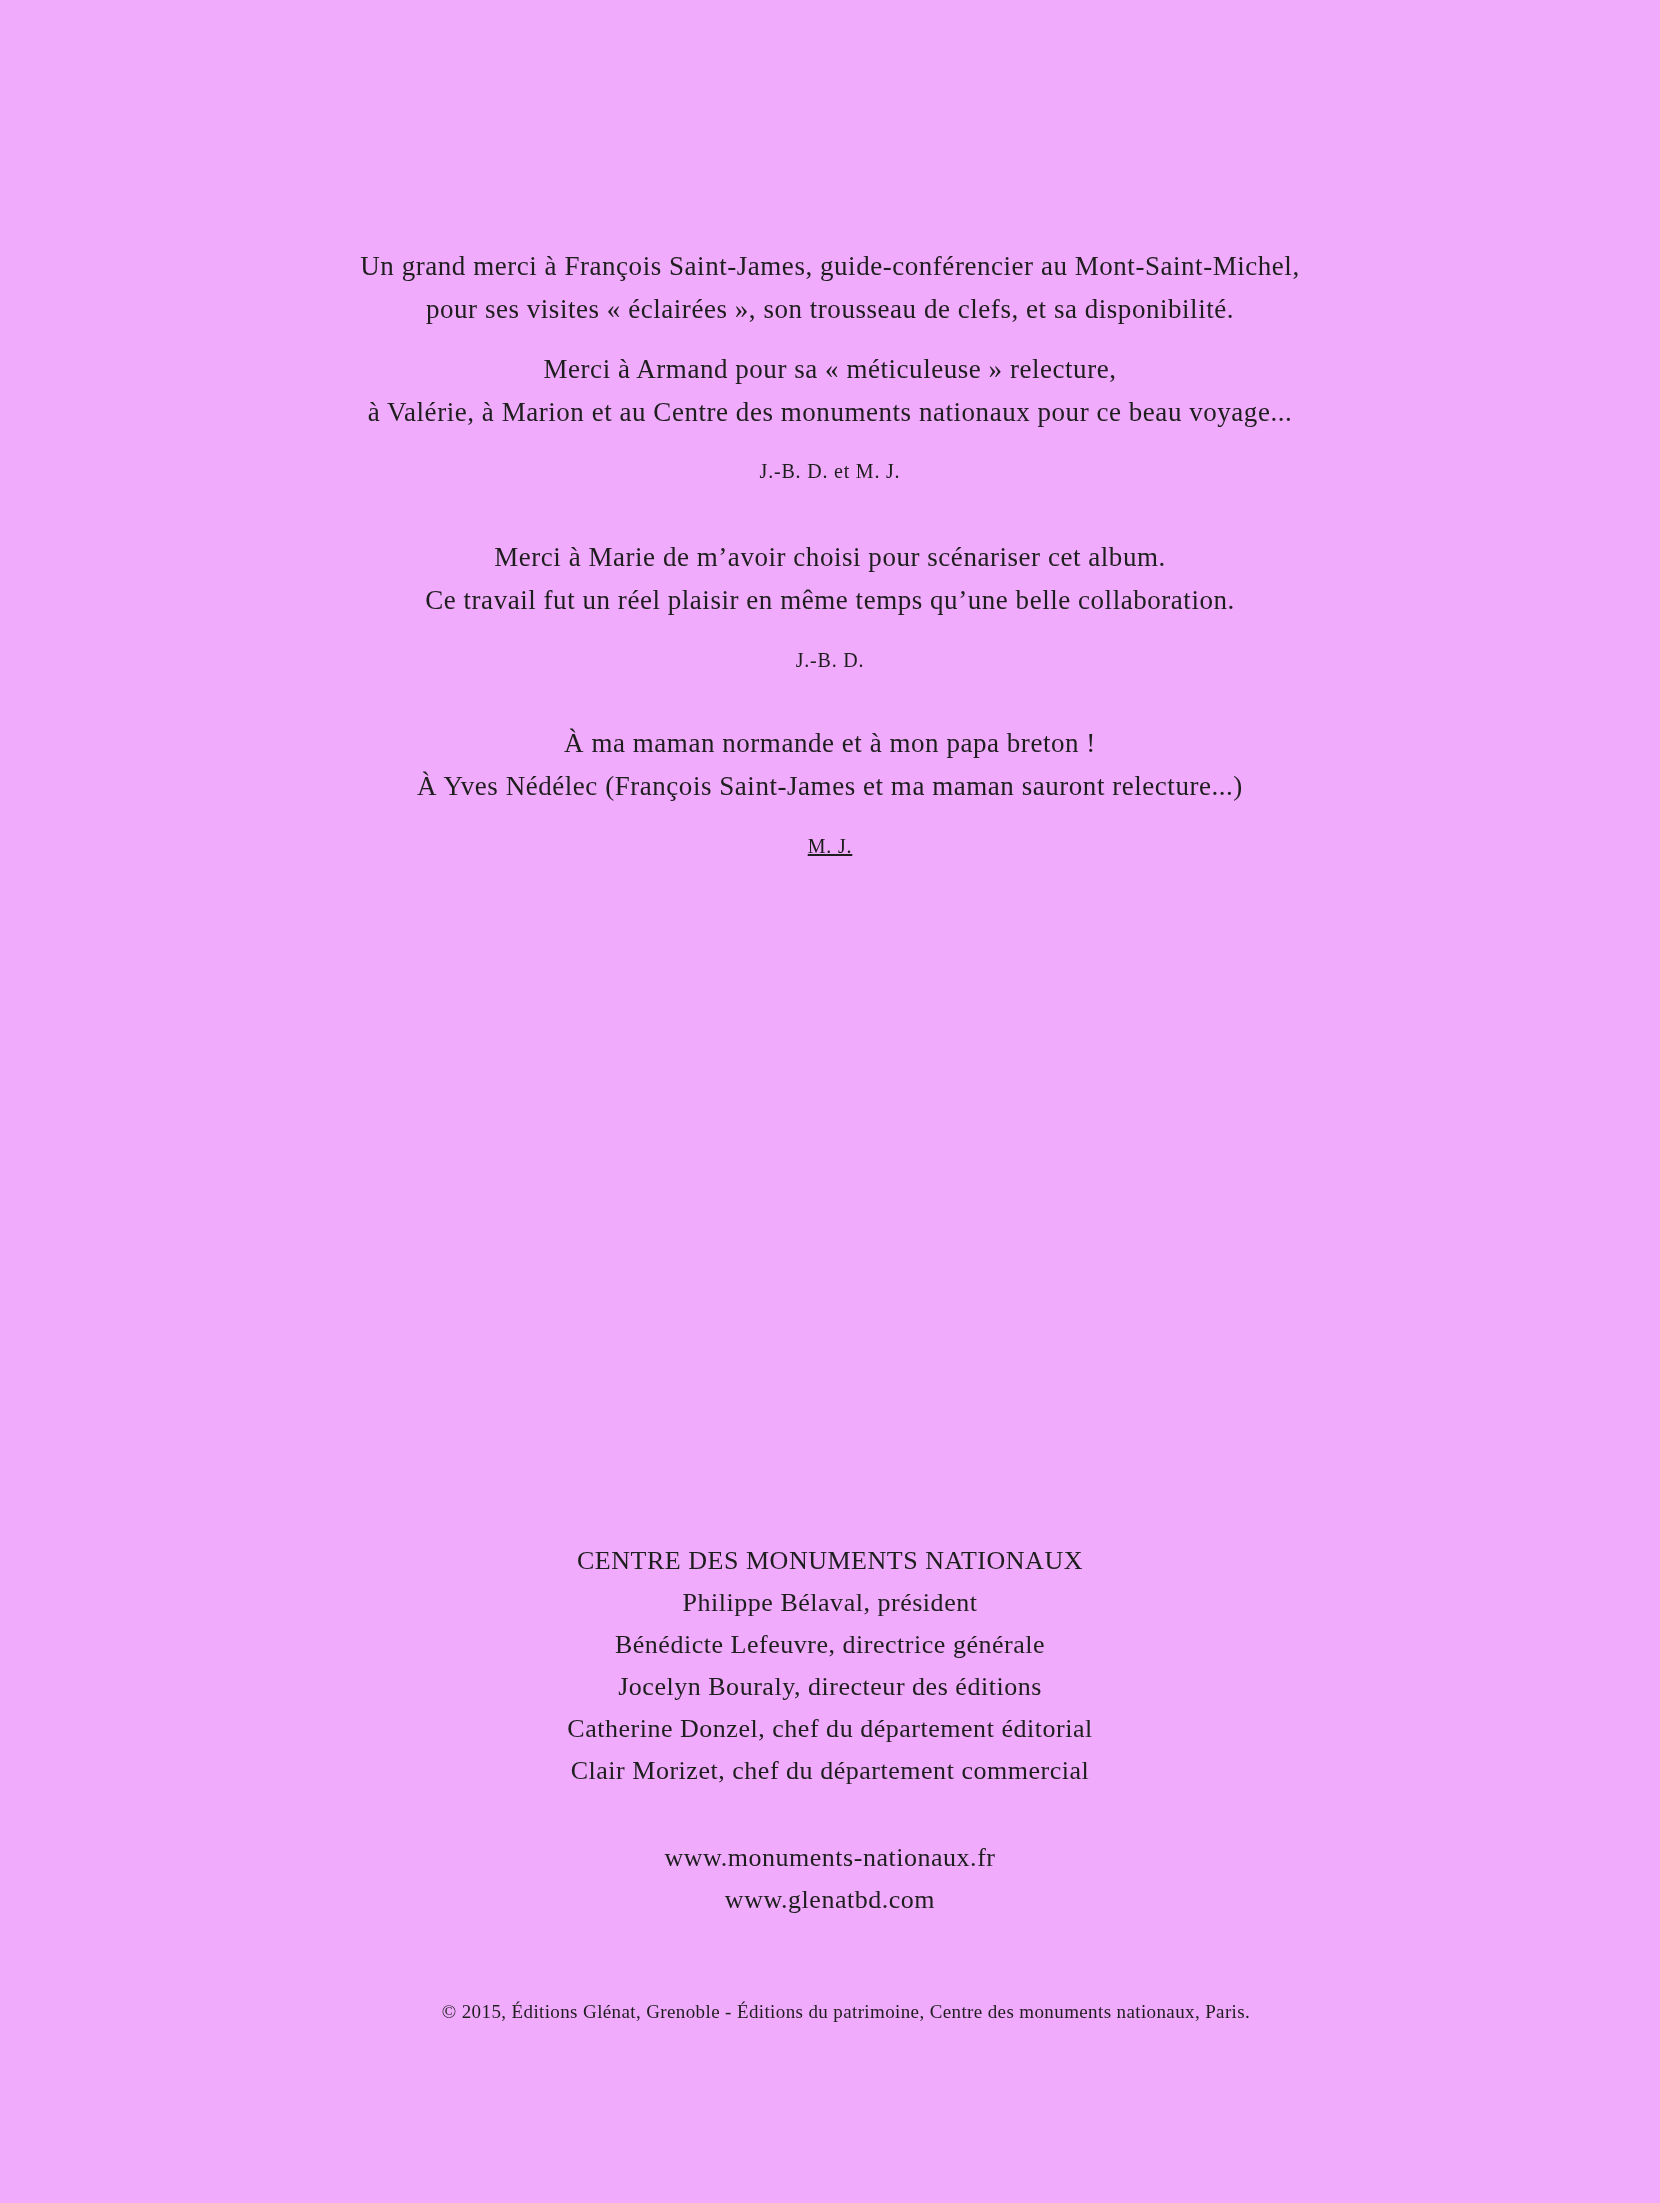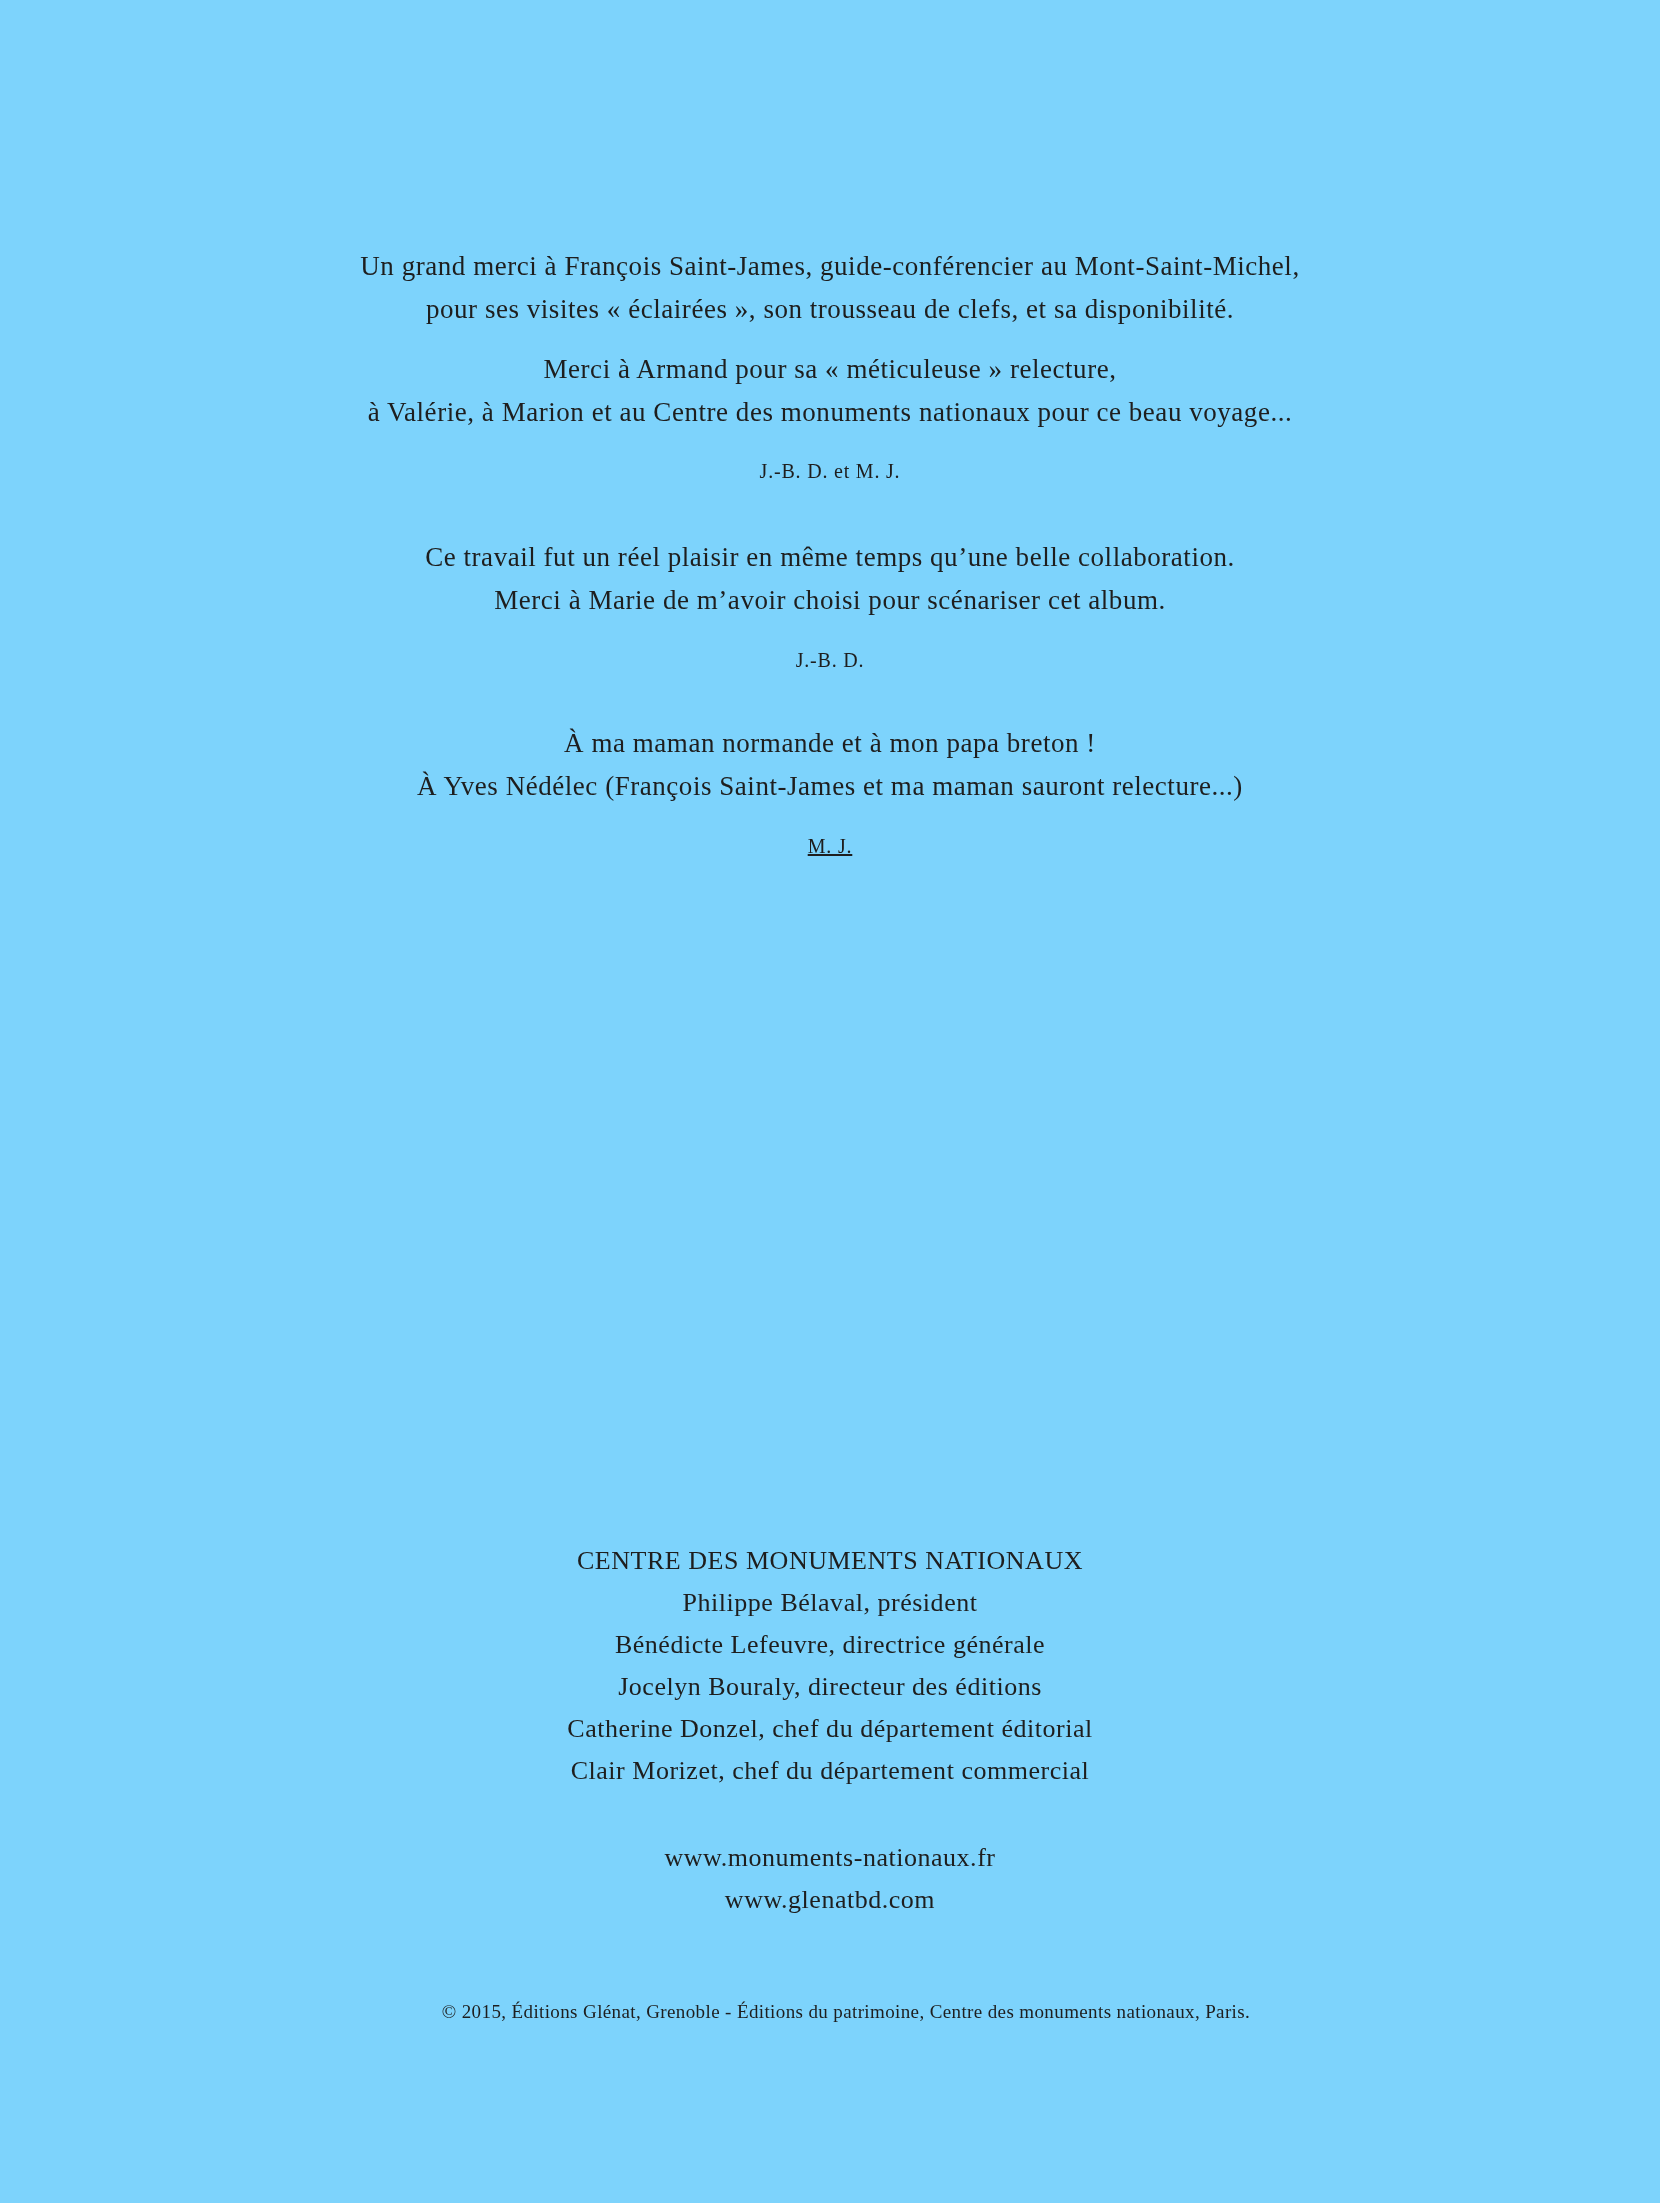--- a/index.html
+++ b/index.html
@@ -4,21 +4,21 @@
 <style>
   html, body {
     margin: 0;
     padding: 0;
     background: #ffffff;
   }
   #page {
     position: relative;
     width: 1660px;
     height: 2203px;
-    background: #7dd3fc;
+    background: #f0abfc;
     font-family: "Liberation Serif", "DejaVu Serif", serif;
     color: #1e1e1e;
     overflow: hidden;
   }
   .line {
     position: absolute;
     left: 0;
     width: 100%;
     text-align: center;
     white-space: nowrap;
@@ -81,22 +81,22 @@
   </div>
 
   <div id="ack-block2" class="group ack">
     <div class="line">Merci à Armand pour sa « méticuleuse » relecture,</div>
     <div class="line">à Valérie, à Marion et au Centre des monuments nationaux pour ce beau voyage...</div>
   </div>
 
   <div id="sig-jbd-mj" class="line sig">J.-B. D. et M. J.</div>
 
   <div id="ack-block3" class="group ack">
+    <div class="line">Merci à Marie de m’avoir choisi pour scénariser cet album.</div>
     <div class="line">Ce travail fut un réel plaisir en même temps qu’une belle collaboration.</div>
-    <div class="line">Merci à Marie de m’avoir choisi pour scénariser cet album.</div>
   </div>
 
   <div id="sig-jbd" class="line sig">J.-B. D.</div>
 
   <div id="ack-block4" class="group ack">
     <div class="line">À ma maman normande et à mon papa breton !</div>
     <div class="line">À Yves Nédélec (François Saint-James et ma maman sauront relecture...)</div>
   </div>
 
   <div id="sig-mj" class="line sig">M. J.</div>

